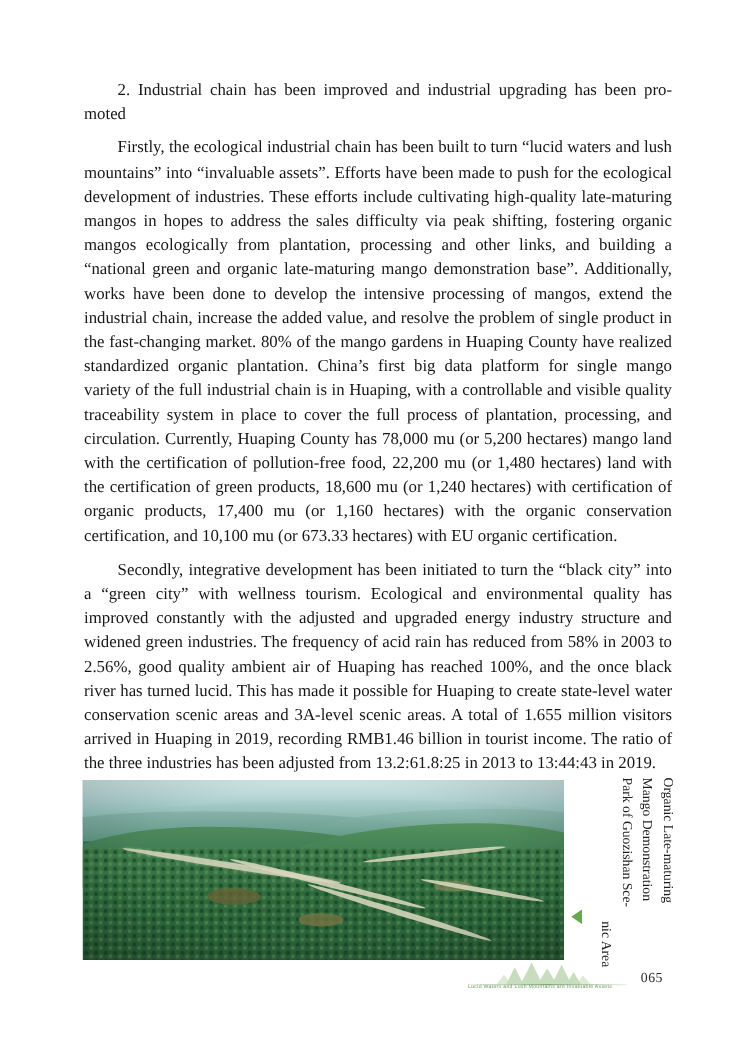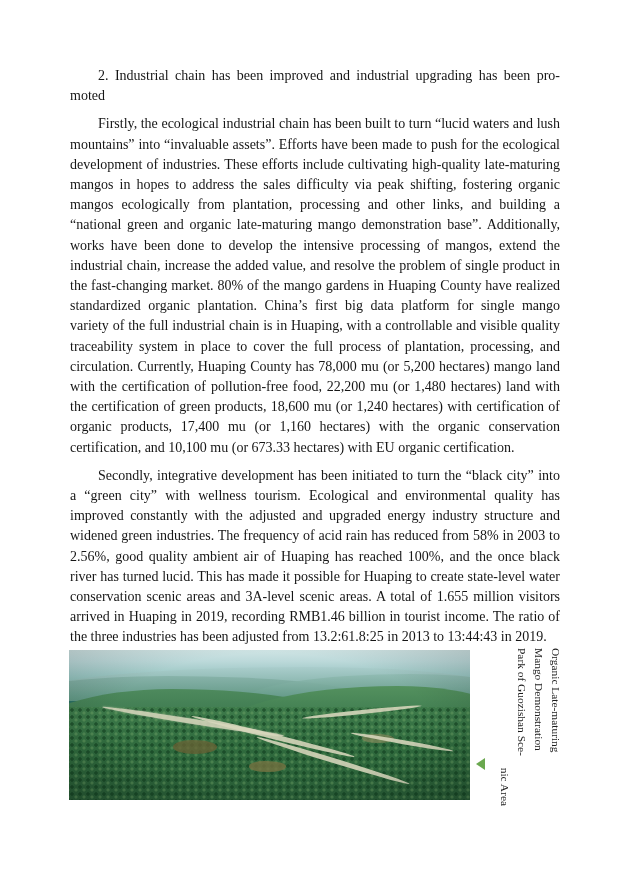--- a/index.html
+++ b/index.html
@@ -307,14 +307,34 @@
   <div class="caption-wrap">
     <div class="caption-marker"></div>
     <div class="caption-text">
       <span class="caption-line">Organic Late-maturing</span>
       <span class="caption-line">Mango Demonstration</span>
       <span class="caption-line">Park of Guozishan Sce-</span>
       <span class="caption-line last">nic Area</span>
     </div>
   </div>
 
+  <div class="footer">
+    <div class="footer-deco">
+      <svg width="140" height="30" viewBox="0 0 140 30" aria-hidden="true">
+        <g fill="#9cc08a" opacity="0.55">
+          <path d="M36 20 L43 6 L50 20 Z"></path>
+          <path d="M48 20 L57 2 L66 20 Z"></path>
+          <path d="M62 20 L70 7 L78 20 Z"></path>
+          <path d="M74 20 L82 4 L90 20 Z"></path>
+          <path d="M86 20 L92 10 L98 20 Z"></path>
+        </g>
+        <g fill="#c9dcbb" opacity="0.6">
+          <path d="M28 20 L34 12 L40 20 Z"></path>
+          <path d="M94 20 L100 13 L106 20 Z"></path>
+        </g>
+      </svg>
+    </div>
+    <div class="footer-rule"></div>
+    <div class="footer-caption">Lucid Waters and Lush Mountains are Invaluable Assets</div>
+    <div class="page-number">065</div>
+  </div>
 
 </div>
 
 </body></html>

